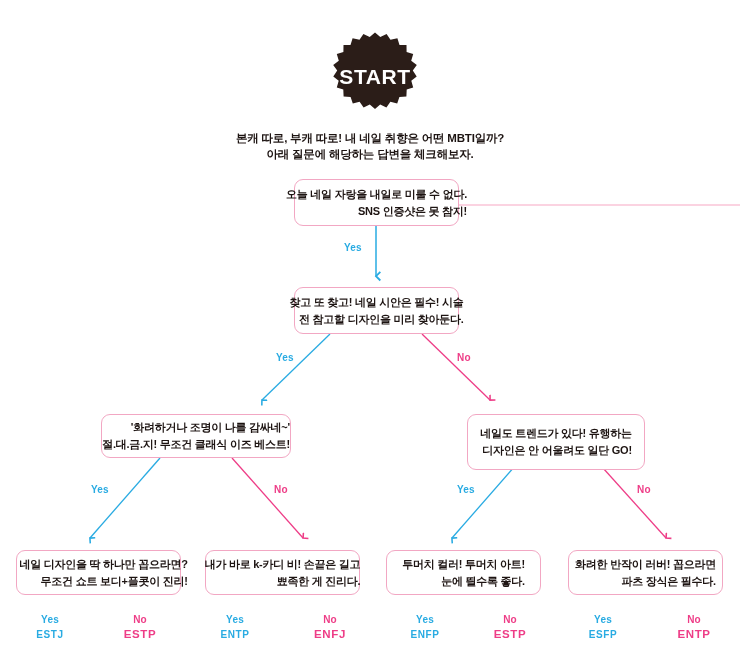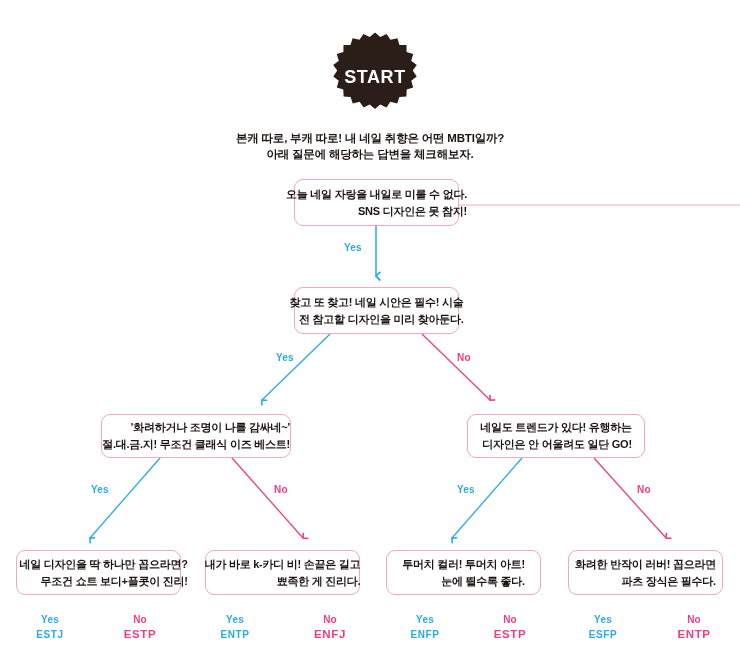--- a/index.html
+++ b/index.html
@@ -43,21 +43,21 @@
   .start-badge svg { display: block; }
   .start-label {
     position: absolute;
     left: 0; top: 0;
     width: 92px;
     height: 92px;
     display: flex;
     align-items: center;
     justify-content: center;
     color: #ffffff;
-    font-size: 18px;
+    font-size: 21px;
     font-weight: bold;
     letter-spacing: 0.6px;
   }
 
   
   .subtitle {
     position: absolute;
     left: 0;
     top: 130px;
     width: 740px;
@@ -164,21 +164,21 @@
   </div>
 
   <div class="subtitle">
     <div>본캐 따로, 부캐 따로! 내 네일 취향은 어떤 MBTI일까?</div>
     <div>아래 질문에 해당하는 답변을 체크해보자.</div>
   </div>
 
   <div class="node" style="left:294px; top:179px; width:165px; height:47px;">
     <div>
       <span class="line">오늘 네일 자랑을 내일로 미룰 수 없다.</span>
-      <span class="line">SNS 디자인은 못 참지!</span>
+      <span class="line">SNS 인증샷은 못 참지!</span>
     </div>
   </div>
 
   <div class="edge-label lab-yes" style="left:344px; top:242px;">Yes</div>
 
   <div class="node" style="left:294px; top:287px; width:165px; height:47px;">
     <div>
       <span class="line">찾고 또 찾고! 네일 시안은 필수! 시술</span>
       <span class="line">전 참고할 디자인을 미리 찾아둔다.</span>
     </div>
@@ -187,21 +187,21 @@
   <div class="edge-label lab-yes" style="left:276px; top:352px;">Yes</div>
   <div class="edge-label lab-no" style="left:457px; top:352px;">No</div>
 
   <div class="node" style="left:101px; top:414px; width:190px; height:44px;">
     <div>
       <span class="line">'화려하거나 조명이 나를 감싸네~'</span>
       <span class="line">절.대.금.지! 무조건 클래식 이즈 베스트!</span>
     </div>
   </div>
 
-  <div class="node" style="left:467px; top:414px; width:178px; height:44px;">
+  <div class="node" style="left:467px; top:414px; width:178px; height:56px;">
     <div>
       <span class="line">네일도 트렌드가 있다! 유행하는</span>
       <span class="line">디자인은 안 어울려도 일단 GO!</span>
     </div>
   </div>
 
   <div class="edge-label lab-yes" style="left:91px; top:484px;">Yes</div>
   <div class="edge-label lab-no" style="left:274px; top:484px;">No</div>
   <div class="edge-label lab-yes" style="left:457px; top:484px;">Yes</div>
   <div class="edge-label lab-no" style="left:637px; top:484px;">No</div>

